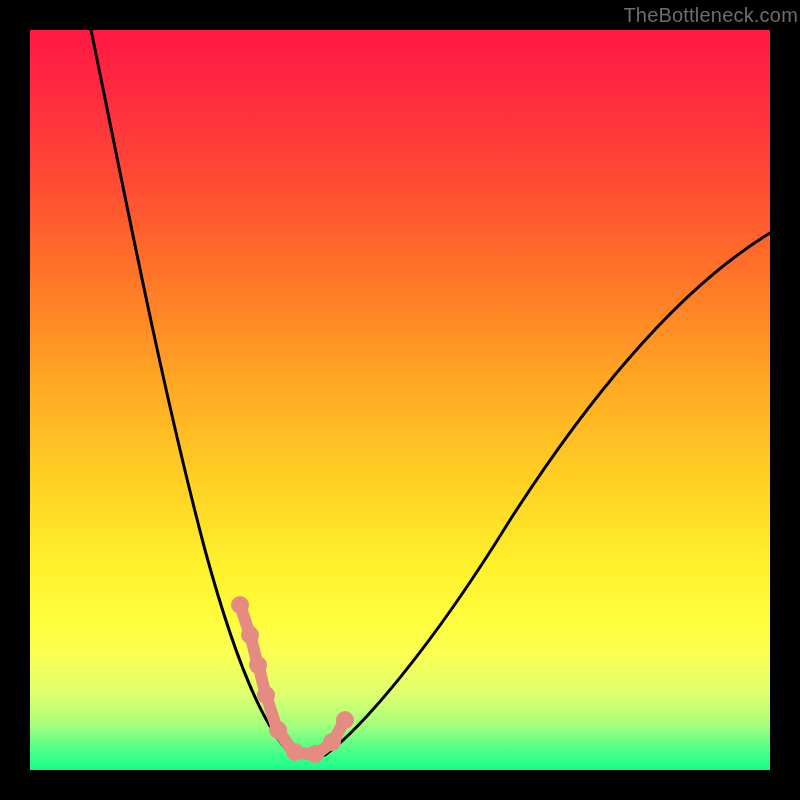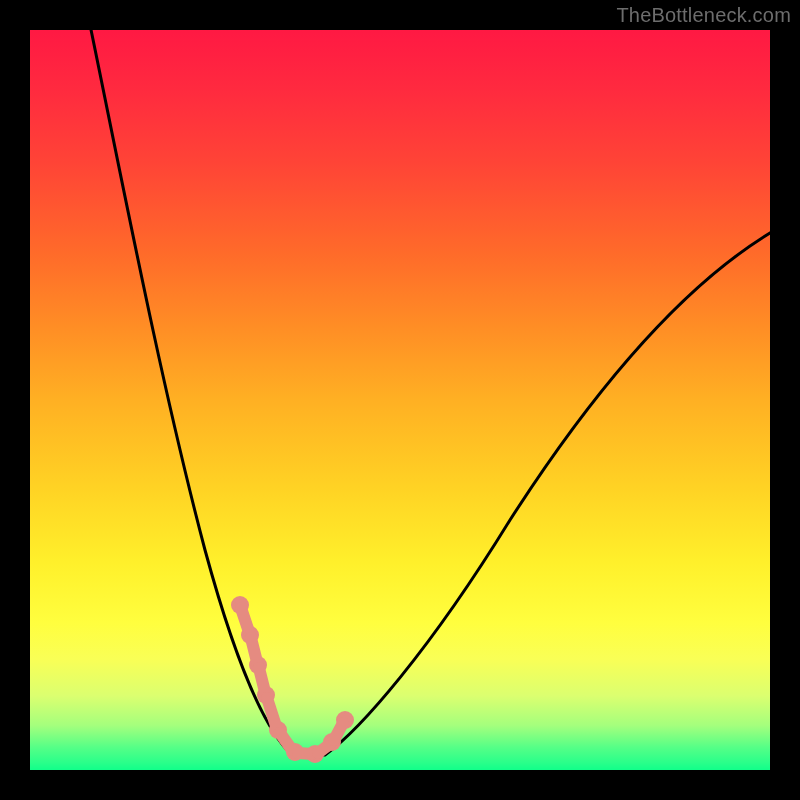--- a/index.html
+++ b/index.html
@@ -49,21 +49,21 @@
   }
   .curve-svg {
     position: absolute;
     inset: 0;
     width: 100%;
     height: 100%;
   }
   .watermark {
     position: absolute;
     top: 4px;
-    right: 9px;
+    right: 2px;
     color: #6d6d6d;
     font-size: 20px;
     font-weight: 400;
     letter-spacing: 0.2px;
     user-select: none;
   }
 </style>
 </head>
 <body>
 

